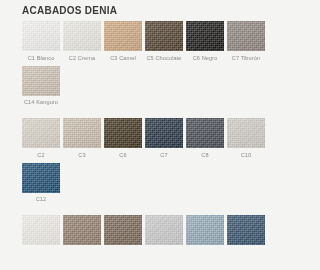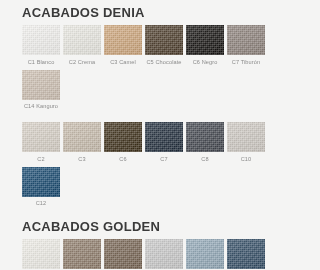--- a/index.html
+++ b/index.html
@@ -10,21 +10,21 @@
     -webkit-font-smoothing:antialiased;
   }
   .page{
     position:relative;width:270px;height:270px;
     box-sizing:border-box;
     padding:0 0 0 0;
     background:#f4f4f3;
   }
   .section{ padding:0 0 0 22px; }
   .section-title{
-    font-size:13px;
+    font-size:10px;
     letter-spacing:0.25px;
     color:#3a3a3a;
     font-weight:600;
     margin:0;
     white-space:nowrap;
   }
   .row{
     display:flex;
     flex-direction:row;
     align-items:flex-start;
@@ -209,21 +209,20 @@
             <span class="tex"></span>
             <span class="tex2"></span>
             <span class="sheen"></span>
           </div>
         <div class="chip-label">C12</div>
       </div>
     </div>
   </div>
 
   <div class="section sec3">
-    <div class="section-title">ACABADOS GOLDEN</div>
 
     <div class="row row1">
       <div class="swatch-cell">
         <div class="chip" style="background-color: rgb(238, 236, 230);">
             <span class="tex"></span>
             <span class="tex2"></span>
             <span class="sheen"></span>
           </div>
 
       </div>

